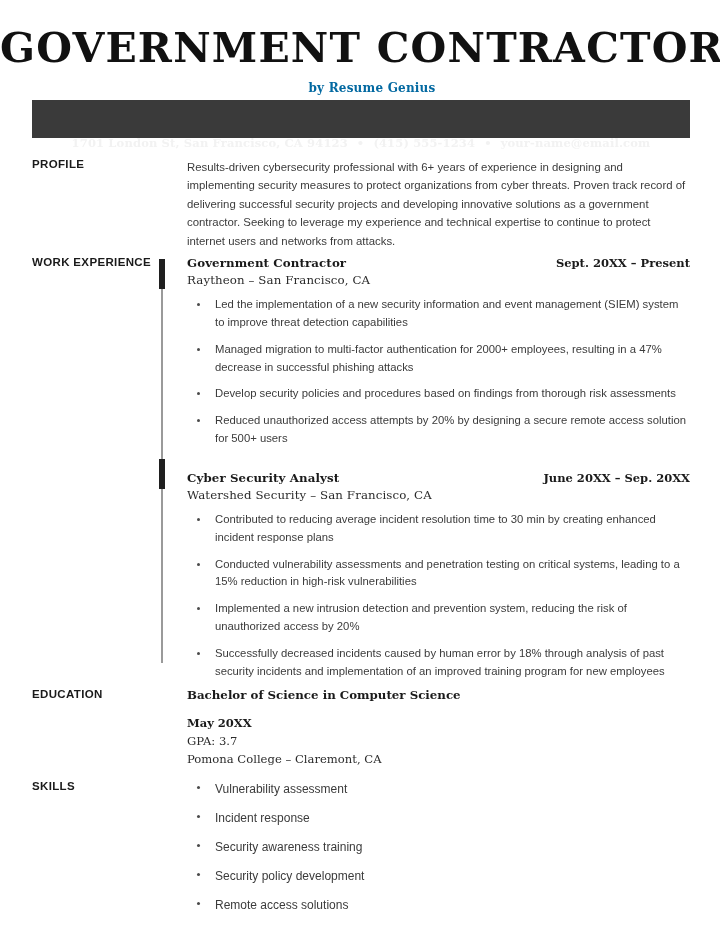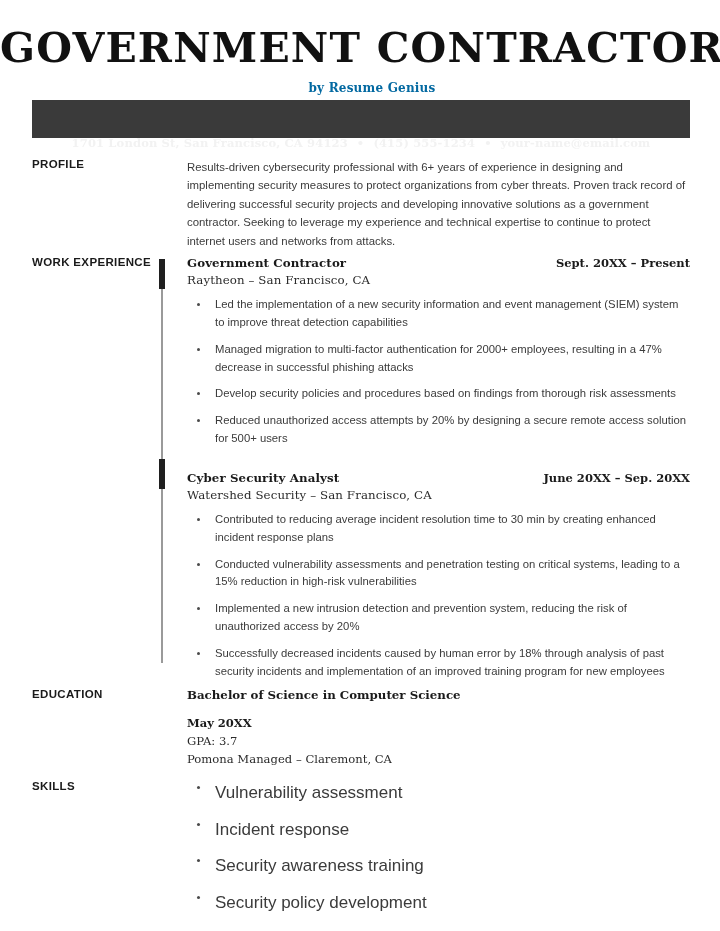--- a/index.html
+++ b/index.html
@@ -209,21 +209,21 @@
   
   #section-skills { top: 780px; }
   ul.skills {
     list-style: none;
     margin: 0;
     padding: 0;
   }
   ul.skills li {
     position: relative;
     padding-left: 28px;
-    font-size: 17px;
+    font-size: 12px;
     line-height: 1.5;
     color: #3b3b3b;
     margin-bottom: 11px;
   }
   ul.skills li::before {
     content: "";
     position: absolute;
     left: 10px;
     top: 6px;
     width: 3px;
@@ -301,21 +301,21 @@
 
   <div class="section" id="section-education">
     <div class="sec-label">EDUCATION</div>
     <div class="sec-body">
       <div>
         <div class="edu-head">
           <span class="edu-degree">Bachelor of Science in Computer Science</span>
           <span class="edu-date">May 20XX</span>
         </div>
         <div class="edu-line">GPA: 3.7</div>
-        <div class="edu-line">Pomona Managed  –  Claremont, CA</div>
+        <div class="edu-line">Pomona College  –  Claremont, CA</div>
       </div>
     </div>
   </div>
 
   <div class="section" id="section-skills">
     <div class="sec-label">SKILLS</div>
     <div class="sec-body">
       <ul class="skills">
         <li>Vulnerability assessment</li>
         <li>Incident response</li>

